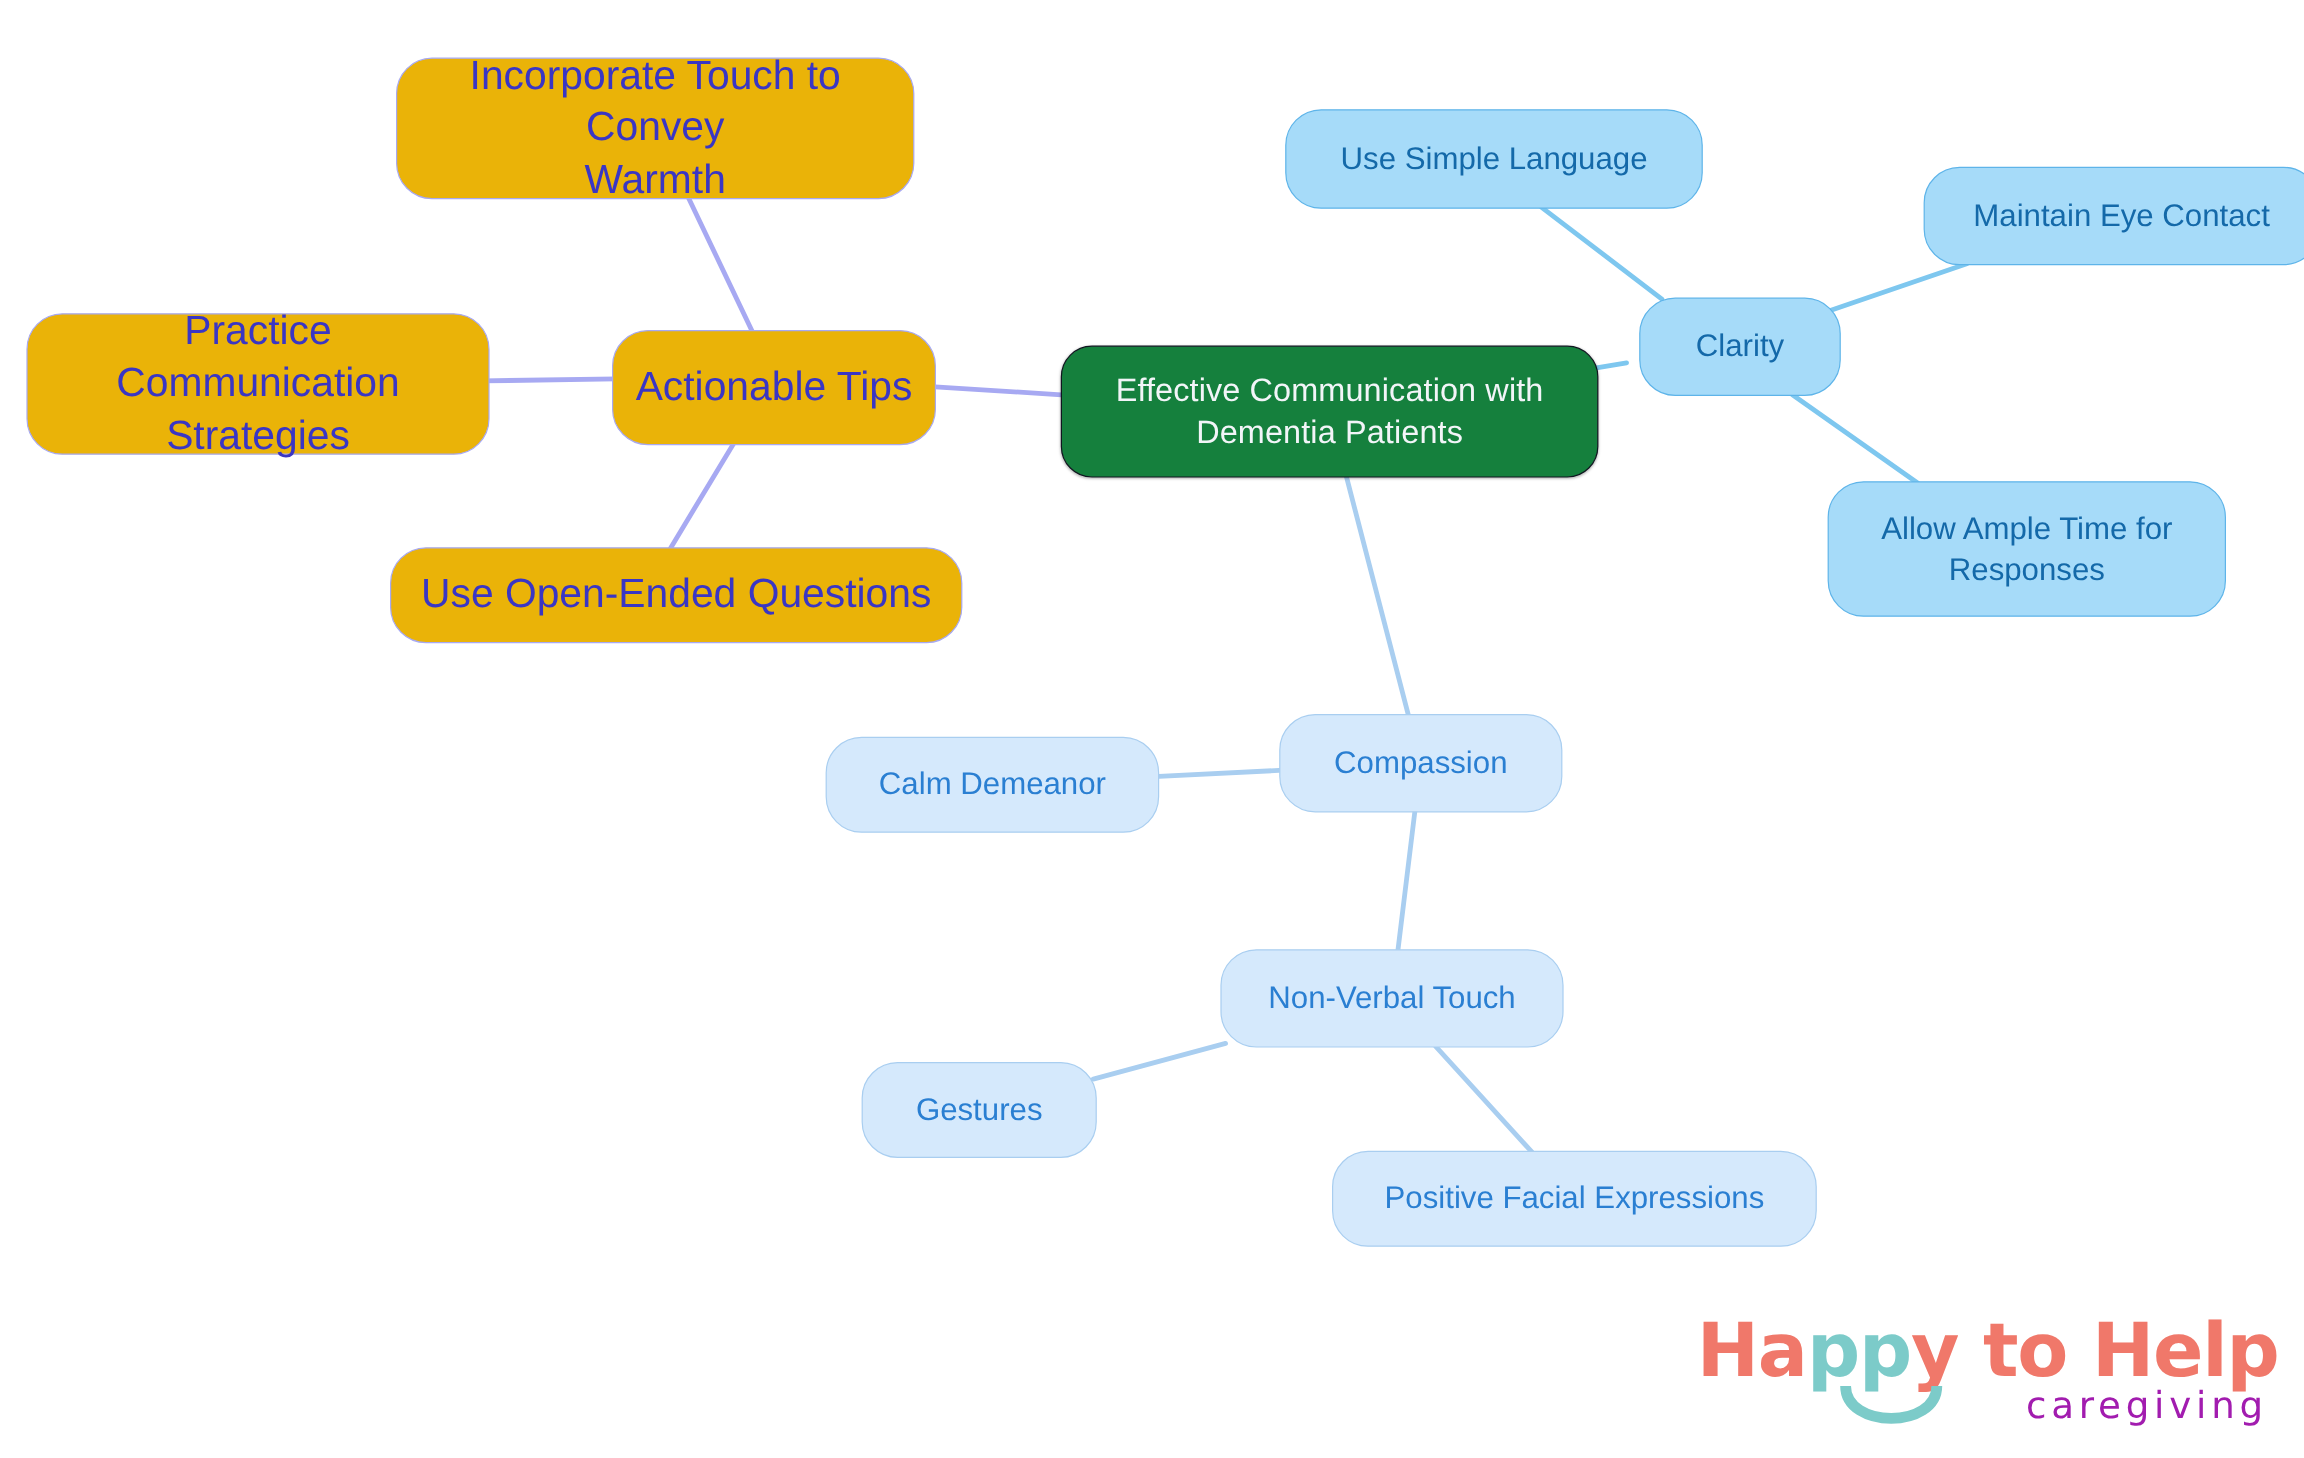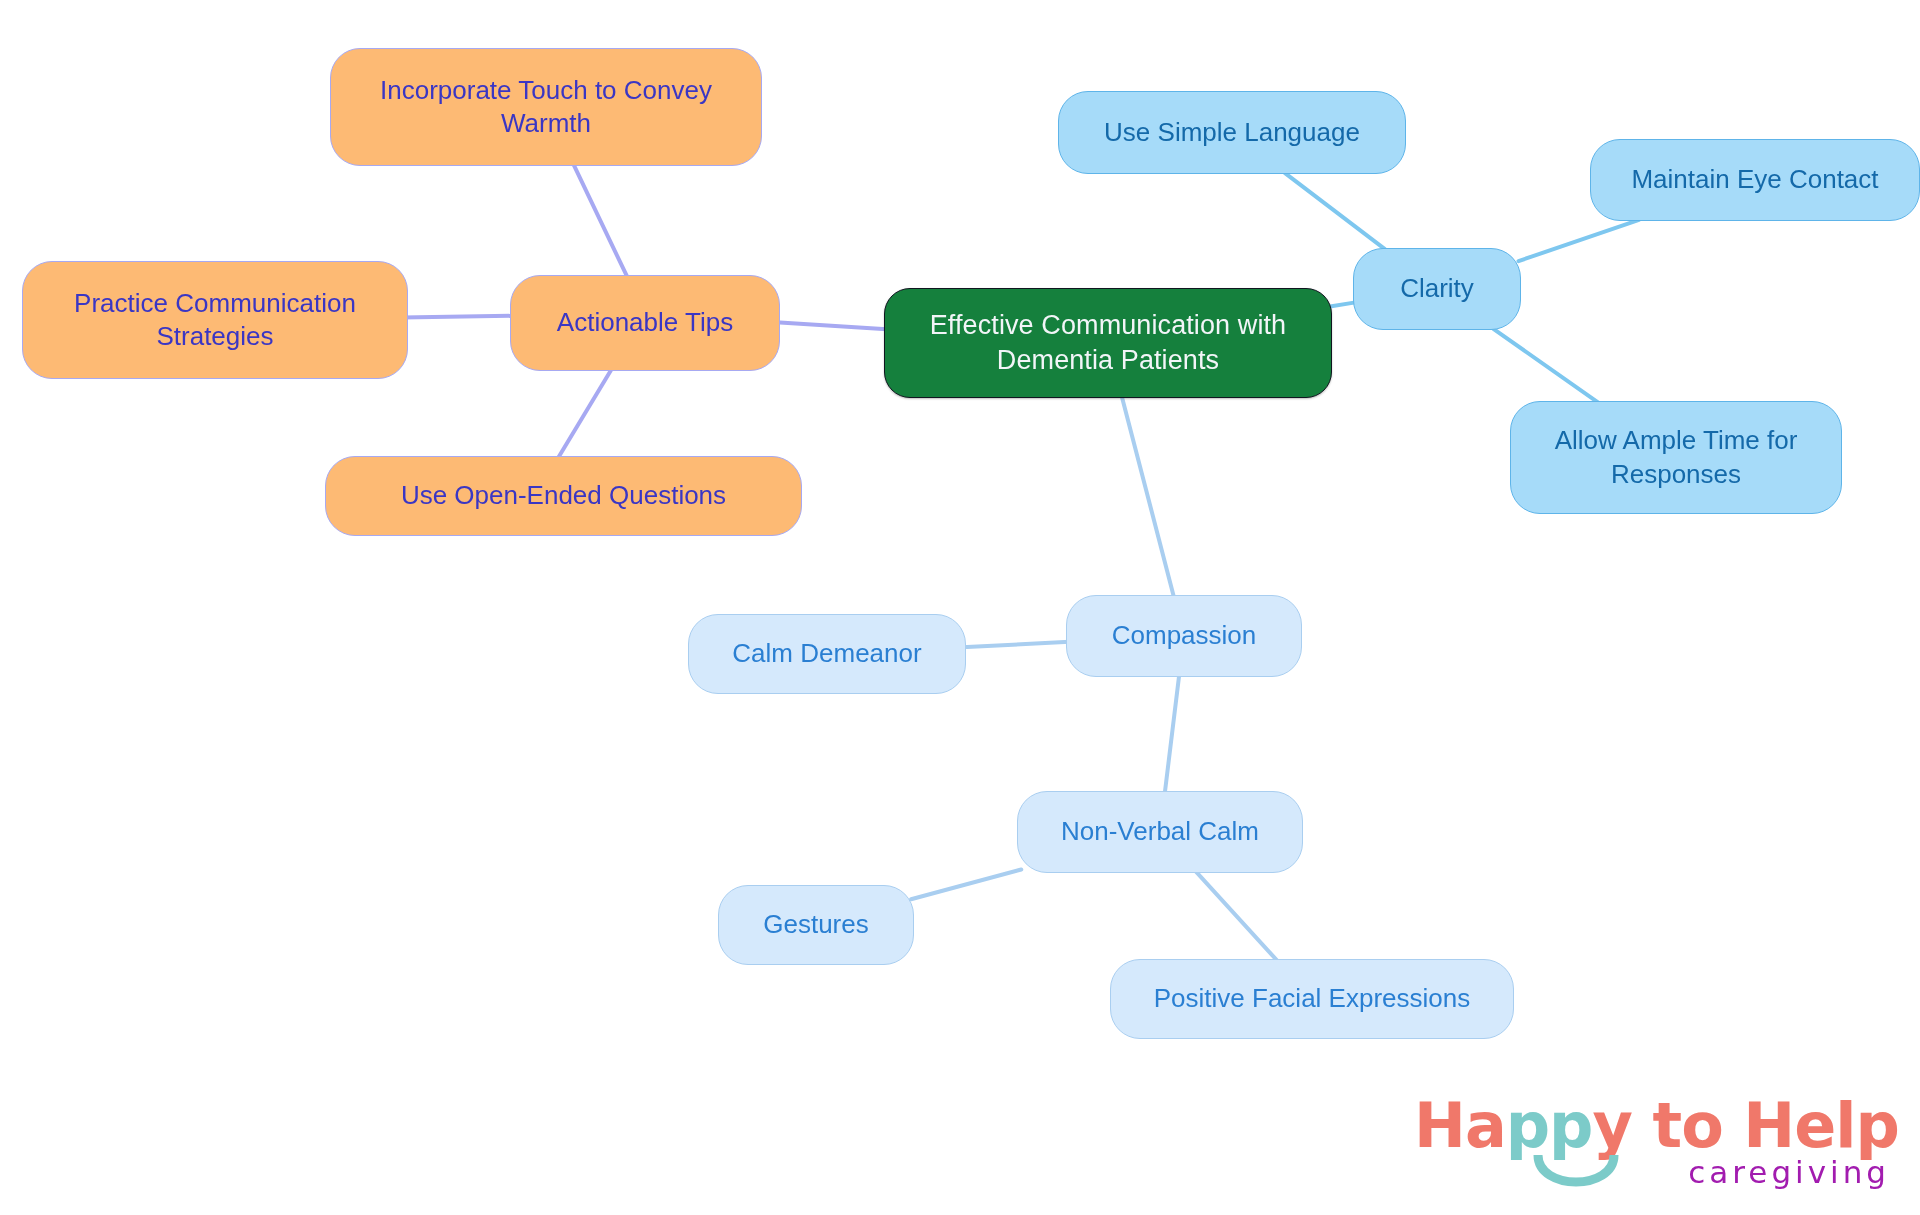--- a/index.html
+++ b/index.html
@@ -28,32 +28,33 @@
   .node.root{
     background:#15803d;
     border-color:#101620;
     color:#f2f5f8;
     border-radius:26px;
     font-size:27px;
     letter-spacing:.1px;
     box-shadow:0 1px 2px rgba(0,0,0,.25);
   }
   .node.purple{
-    background:#fdba74;
+    background:#eab308;
     border-color:#a7a9f2;
     color:#3a36c4;
     border-radius:30px;
-    font-size:26px;
+    font-size:34px;
   }
   .node.blue-strong{
     background:#a6dbf9;
     border-color:#5eb4e9;
     color:#1469a9;
     border-radius:30px;
     font-size:26px;
+    margin-left:13px;
   }
   .node.blue-soft{
     background:#d5e9fc;
     border-color:#a9cef0;
     color:#2a7fd2;
     border-radius:30px;
     font-size:26px;
   }
   
   #logo{
@@ -115,21 +116,21 @@
       <div class="node purple" style="left: 22px; top: 261px; width: 386px; height: 118px;"><span>Practice Communication
 Strategies</span></div>
       <div class="node purple" style="left: 325px; top: 456px; width: 477px; height: 80px;"><span>Use Open-Ended Questions</span></div>
       <div class="node blue-strong" style="left: 1353px; top: 248px; width: 168px; height: 82px;"><span>Clarity</span></div>
       <div class="node blue-strong" style="left: 1058px; top: 91px; width: 348px; height: 83px;"><span>Use Simple Language</span></div>
       <div class="node blue-strong" style="left: 1590px; top: 139px; width: 330px; height: 82px;"><span>Maintain Eye Contact</span></div>
       <div class="node blue-strong" style="left: 1510px; top: 401px; width: 332px; height: 113px;"><span>Allow Ample Time for
 Responses</span></div>
       <div class="node blue-soft" style="left: 1066px; top: 595px; width: 236px; height: 82px;"><span>Compassion</span></div>
       <div class="node blue-soft" style="left: 688px; top: 614px; width: 278px; height: 80px;"><span>Calm Demeanor</span></div>
-      <div class="node blue-soft" style="left: 1017px; top: 791px; width: 286px; height: 82px;"><span>Non-Verbal Calm</span></div>
+      <div class="node blue-soft" style="left: 1017px; top: 791px; width: 286px; height: 82px;"><span>Non-Verbal Touch</span></div>
       <div class="node blue-soft" style="left: 718px; top: 885px; width: 196px; height: 80px;"><span>Gestures</span></div>
       <div class="node blue-soft" style="left: 1110px; top: 959px; width: 404px; height: 80px;"><span>Positive Facial Expressions</span></div>
     </div>
 
   <div id="logo">
     <div class="logo-word"><span class="logo-coral">Ha</span><span class="logo-teal">pp</span><span class="logo-coral">y to Help</span></div>
     <svg id="logo-smile" width="92" height="52" viewBox="0 0 92 52">
       <path d="M8 4 C8 40, 84 40, 84 4" fill="none" stroke="#7ccbc9" stroke-width="9" stroke-linecap="butt"></path>
     </svg>
     <div id="logo-sub">caregiving</div>

